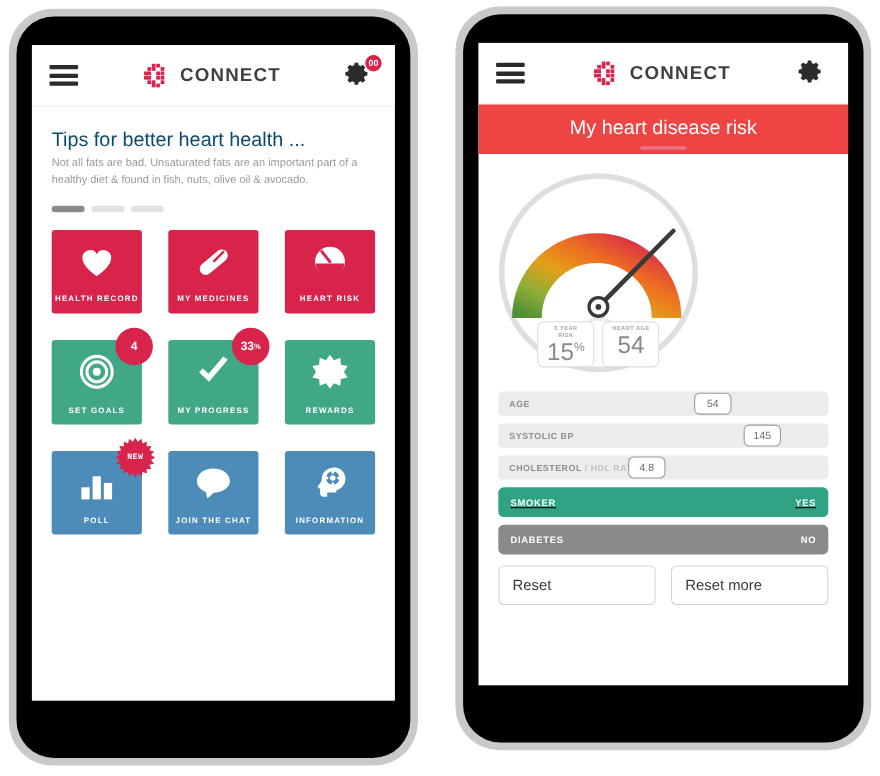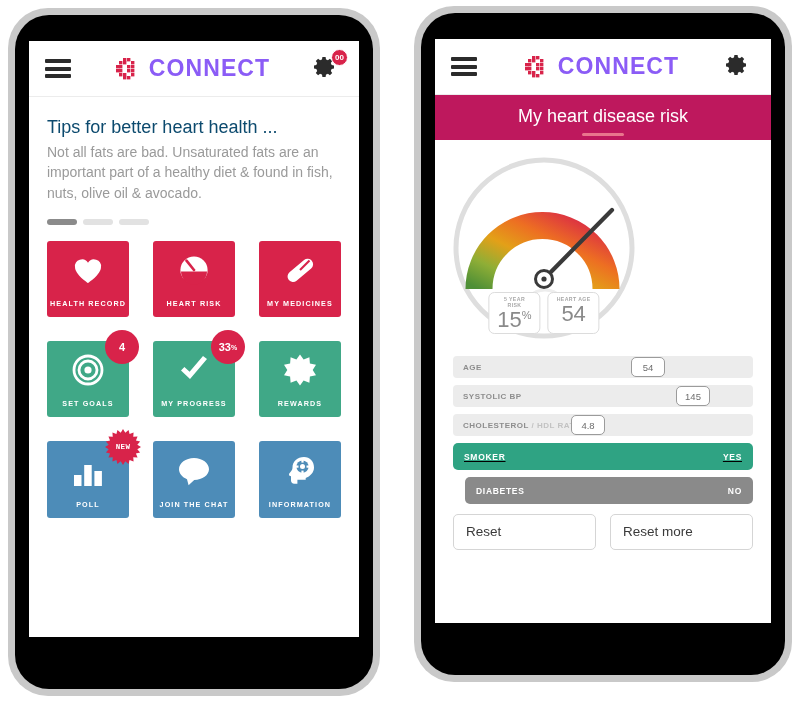--- a/index.html
+++ b/index.html
@@ -29,35 +29,35 @@
   .app-header {
     height: 56px; display: flex; align-items: center;
     justify-content: space-between; padding: 0 16px;
     border-bottom: 1px solid #ececec; background: #fff;
   }
   .hamburger { width: 26px; height: 19px; display: flex; flex-direction: column;
     justify-content: space-between; cursor: pointer; }
   .hamburger span { display: block; height: 4px; background: #2b2b2b; border-radius: 1px; }
   .brand { display: flex; align-items: center; gap: 9px; }
   .brand-mark { width: 26px; height: 26px; }
-  .brand-text { font-size: 23px; font-weight: bold; letter-spacing: 1.1px; color: #8b5cf6; }
+  .brand-text { font-size: 17px; font-weight: bold; letter-spacing: 1.1px; color: #404040; }
   .gear-wrap { position: relative; width: 30px; height: 28px; }
   .gear { width: 24px; height: 24px; display:block; }
   .gear-badge {
     position: absolute; right: -5px; top: -6px;
     background: #d8234a; color: #fff; border-radius: 50%;
     min-width: 17px; height: 17px; font-size: 8px; font-weight: bold;
     display: flex; align-items: center; justify-content: center;
     border: 1.5px solid #fff; padding: 0 2px;
   }
 
   
   .tips { padding: 20px 18px 0 18px; }
   .tips-title { font-size: 18px; font-weight: normal; color: #0c4a6e; margin-bottom: 4px; }
-  .tips-body { font-size: 14px; line-height: 1.45; color: #9a9a9a; }
+  .tips-body { font-size: 10px; line-height: 1.45; color: #9a9a9a; }
   .dots { display: flex; gap: 6px; margin-top: 16px; }
   .dots i { display: block; width: 30px; height: 6px; border-radius: 3px; background: #e2e2e2; }
   .dots i.on { background: #8b8b8b; }
 
   
   .grid { display: grid; grid-template-columns: repeat(3, 1fr);
     gap: 24px; padding: 16px 18px 0 18px; }
   .tile {
     position: relative; aspect-ratio: 1 / 0.93; border-radius: 3px;
     display: flex; flex-direction: column; align-items: center;
@@ -83,21 +83,21 @@
   .badge-star {
     position: absolute; top: -12px; right: -12px;
     width: 36px; height: 36px; display: flex;
     align-items: center; justify-content: center;
   }
   .badge-star svg { position: absolute; inset: 0; width: 36px; height: 36px; fill: #d8234a; }
   .badge-star span { position: relative; color: #fff; font-size: 7.5px; font-weight: bold; letter-spacing: .4px; font-family: Liberation Mono, monospace; }
 
   
   .page-banner {
-    background: #be185d; color: #fff; text-align: center;
+    background: #ef4444; color: #fff; text-align: center;
     font-size: 18px; padding: 11px 0 13px 0; position: relative;
   }
   .page-banner::after {
     content:""; position:absolute; left:50%; transform:translateX(-50%);
     bottom:4px; width:42px; height:3px; background:#e9758d; border-radius:2px;
   }
   .gauge-wrap { display: flex; justify-content: flex-start; padding: 8px 0 4px 0; }
   .gauge { position: relative; width: 218px; height: 200px; }
   .gauge svg { width: 218px; height: 200px; display: block; }
   .gauge-values {
@@ -125,21 +125,21 @@
     background: #fff; border: 1px solid #9b9b9b; border-radius: 5px;
     display: flex; align-items: center; justify-content: center;
     font-size: 9.5px; color: #6e6e6e; transform: translateX(-50%);
   }
   .toggle-row {
     height: 27px; border-radius: 5px; margin-bottom: 7px;
     display: flex; align-items: center; justify-content: space-between;
     padding: 0 11px; cursor: pointer;
   }
   .toggle-row.on  { background: #2fa383; text-decoration: underline; }
-  .toggle-row.off { background: #8a8a8a; margin-left: 12px; }
+  .toggle-row.off { background: #8a8a8a; }
   .toggle-row .tg-label,
   .toggle-row .tg-value { color: #fff; font-size: 8.5px; font-weight: bold; letter-spacing: .7px; }
   .btn-row { display: flex; gap: 14px; margin-top: 10px; }
   .btn {
     flex: 1; border: 1px solid #d5d5d5; border-radius: 5px;
     background: #fff; color: #3a3a3a; font-size: 13.5px;
     padding: 9px 0 10px 12px; text-align: left; cursor: pointer;
     font-family: "Liberation Sans", sans-serif;
   }
 </style>
@@ -207,36 +207,36 @@
               <div class="tile-icon">
                 <svg viewBox="0 0 34 34">
                   <path d="M17 30s-13-8.3-13-16A7 7 0 0 1 17 9.8 7 7 0 0 1 30 14c0 7.7-13 16-13 16z"></path>
                 </svg>
               </div>
               <div class="tile-label">HEALTH RECORD</div>
             </div>
             <div class="tile t-red">
               <div class="tile-icon">
                 <svg viewBox="0 0 34 34">
+                  <rect x="2" y="12" width="30" height="11" rx="5.5" transform="rotate(-40 17 17)"></rect>
+                  <path d="M17 17 L26.5 7.5" stroke="#d8234a" stroke-width="2.2" fill="none"></path>
+                </svg>
+              </div>
+              <div class="tile-label">MY MEDICINES</div>
+            </div>
+            <div class="tile t-red">
+              <div class="tile-icon">
+                <svg viewBox="0 0 34 34">
                   <path d="M17 3a14 14 0 1 0 0 28 14 14 0 0 0 0-28zm0 3.2a10.8 10.8 0 0 1 10.7 9.6H6.3A10.8 10.8 0 0 1 17 6.2z" fill="none"></path>
                   <circle cx="17" cy="17" r="13.6"></circle>
                   <path d="M17 17 L9.5 7.6" stroke="#d8234a" stroke-width="2.6" fill="none" stroke-linecap="round"></path>
                   <path d="M4 18.5h26a13 13 0 0 1-26 0z" fill="#d8234a"></path>
                 </svg>
               </div>
               <div class="tile-label">HEART RISK</div>
-            </div>
-            <div class="tile t-red">
-              <div class="tile-icon">
-                <svg viewBox="0 0 34 34">
-                  <rect x="2" y="12" width="30" height="11" rx="5.5" transform="rotate(-40 17 17)"></rect>
-                  <path d="M17 17 L26.5 7.5" stroke="#d8234a" stroke-width="2.2" fill="none"></path>
-                </svg>
-              </div>
-              <div class="tile-label">MY MEDICINES</div>
             </div>
             <div class="tile t-teal">
               <div class="tile-icon">
                 <svg viewBox="0 0 34 34">
                   <circle cx="17" cy="17" r="14" fill="none" stroke="#fff" stroke-width="2.8"></circle>
                   <circle cx="17" cy="17" r="9" fill="none" stroke="#fff" stroke-width="2.8"></circle>
                   <circle cx="17" cy="17" r="3.6"></circle>
                 </svg>
               </div>
               <div class="tile-label">SET GOALS</div>

